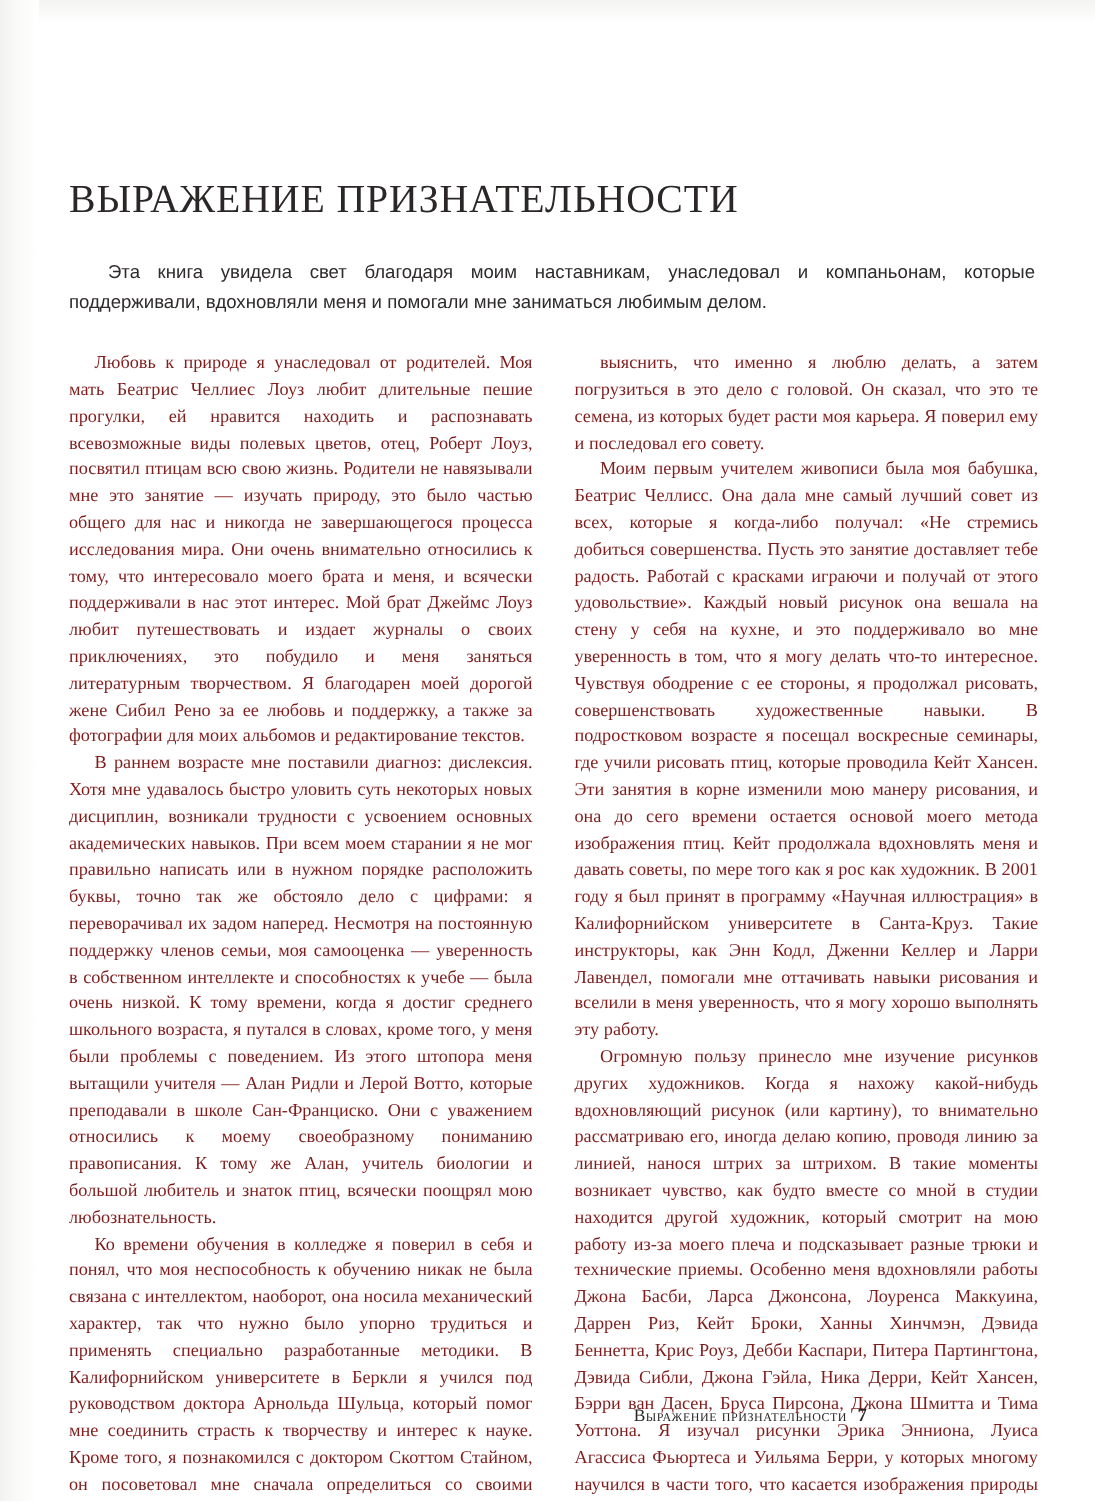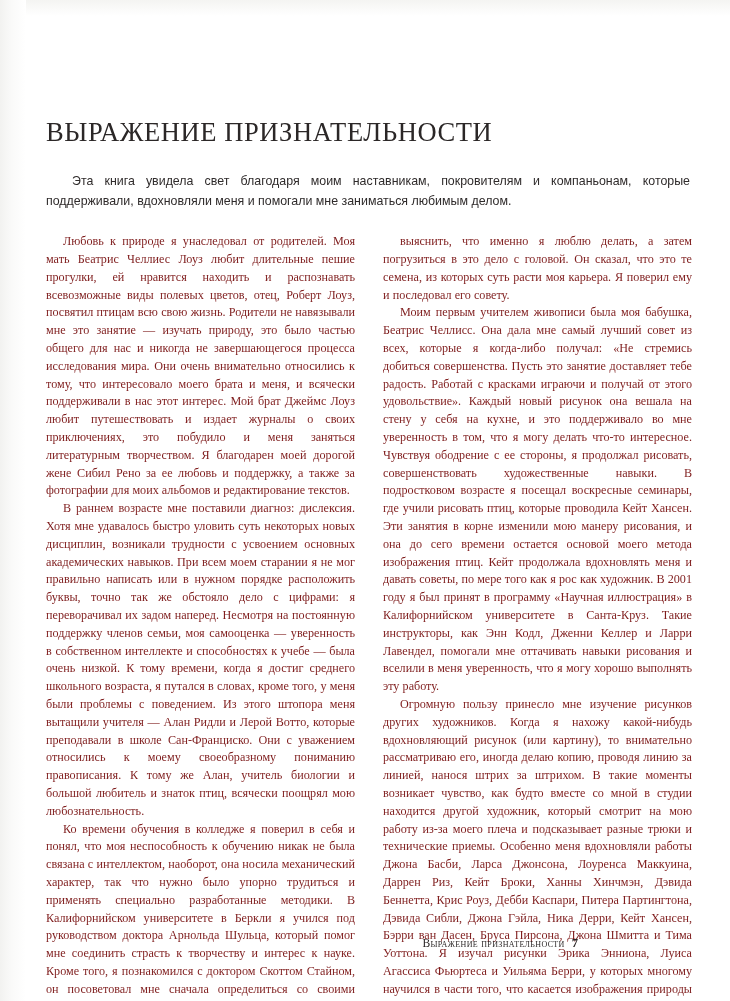--- a/index.html
+++ b/index.html
@@ -131,32 +131,32 @@
 
 <div class="scan-edge-top"></div>
 <div class="scan-edge-left"></div>
 
 <div class="page">
 
   <div class="content">
 
     <h1 class="chapter-title">ВЫРАЖЕНИЕ ПРИЗНАТЕЛЬНОСТИ</h1>
 
-    <p class="deck">Эта книга увидела свет благодаря моим наставникам, покровителям и компаньонам, которые поддерживали, вдохновляли меня и помогали мне заниматься любимым делом.</p>
+    <p class="deck">Эта книга увидела свет благодаря моим наставникам, унаследовал и компаньонам, которые поддерживали, вдохновляли меня и помогали мне заниматься любимым делом.</p>
 
     <div class="columns">
 
       <div class="col">
         <p>Любовь к природе я унаследовал от родителей. Моя мать Беатрис Челлиес Лоуз любит длительные пешие прогулки, ей нравится находить и распознавать всевозможные виды полевых цветов, отец, Роберт Лоуз, посвятил птицам всю свою жизнь. Родители не навязывали мне это занятие — изучать природу, это было частью общего для нас и никогда не завершающегося процесса исследования мира. Они очень внимательно относились к тому, что интересовало моего брата и меня, и всячески поддерживали в нас этот интерес. Мой брат Джеймс Лоуз любит путешествовать и издает журналы о своих приключениях, это побудило и меня заняться литературным творчеством. Я благодарен моей дорогой жене Сибил Рено за ее любовь и поддержку, а также за фотографии для моих альбомов и редактирование текстов.</p>
         <p>В раннем возрасте мне поставили диагноз: дислексия. Хотя мне удавалось быстро уловить суть некоторых новых дисциплин, возникали трудности с усвоением основных академических навыков. При всем моем старании я не мог правильно написать или в нужном порядке расположить буквы, точно так же обстояло дело с цифрами: я переворачивал их задом наперед. Несмотря на постоянную поддержку членов семьи, моя самооценка — уверенность в собственном интеллекте и способностях к учебе — была очень низкой. К тому времени, когда я достиг среднего школьного возраста, я путался в словах, кроме того, у меня были проблемы с поведением. Из этого штопора меня вытащили учителя — Алан Ридли и Лерой Вотто, которые преподавали в школе Сан-Франциско. Они с уважением относились к моему своеобразному пониманию правописания. К тому же Алан, учитель биологии и большой любитель и знаток птиц, всячески поощрял мою любознательность.</p>
         <p>Ко времени обучения в колледже я поверил в себя и понял, что моя неспособность к обучению никак не была связана с интеллектом, наоборот, она носила механический характер, так что нужно было упорно трудиться и применять специально разработанные методики. В Калифорнийском университете в Беркли я учился под руководством доктора Арнольда Шульца, который помог мне соединить страсть к творчеству и интерес к науке. Кроме того, я познакомился с доктором Скоттом Стайном, он посоветовал мне сначала определиться со своими пристрастиями,</p>
       </div>
 
       <div class="col">
-        <p>выяснить, что именно я люблю делать, а затем погрузиться в это дело с головой. Он сказал, что это те семена, из которых суть расти моя карьера. Я поверил ему и последовал его совету.</p>
+        <p>выяснить, что именно я люблю делать, а затем погрузиться в это дело с головой. Он сказал, что это те семена, из которых будет расти моя карьера. Я поверил ему и последовал его совету.</p>
         <p>Моим первым учителем живописи была моя бабушка, Беатрис Челлисс. Она дала мне самый лучший совет из всех, которые я когда-либо получал: «Не стремись добиться совершенства. Пусть это занятие доставляет тебе радость. Работай с красками играючи и получай от этого удовольствие». Каждый новый рисунок она вешала на стену у себя на кухне, и это поддерживало во мне уверенность в том, что я могу делать что-то интересное. Чувствуя ободрение с ее стороны, я продолжал рисовать, совершенствовать художественные навыки. В подростковом возрасте я посещал воскресные семинары, где учили рисовать птиц, которые проводила Кейт Хансен. Эти занятия в корне изменили мою манеру рисования, и она до сего времени остается основой моего метода изображения птиц. Кейт продолжала вдохновлять меня и давать советы, по мере того как я рос как художник. В 2001 году я был принят в программу «Научная иллюстрация» в Калифорнийском университете в Санта-Круз. Такие инструкторы, как Энн Кодл, Дженни Келлер и Ларри Лавендел, помогали мне оттачивать навыки рисования и вселили в меня уверенность, что я могу хорошо выполнять эту работу.</p>
         <p>Огромную пользу принесло мне изучение рисунков других художников. Когда я нахожу какой-нибудь вдохновляющий рисунок (или картину), то внимательно рассматриваю его, иногда делаю копию, проводя линию за линией, нанося штрих за штрихом. В такие моменты возникает чувство, как будто вместе со мной в студии находится другой художник, который смотрит на мою работу из-за моего плеча и подсказывает разные трюки и технические приемы. Особенно меня вдохновляли работы Джона Басби, Ларса Джонсона, Лоуренса Маккуина, Даррен Риз, Кейт Броки, Ханны Хинчмэн, Дэвида Беннетта, Крис Роуз, Дебби Каспари, Питера Партингтона, Дэвида Сибли, Джона Гэйла, Ника Дерри, Кейт Хансен, Бэрри ван Дасен, Бруса Пирсона, Джона Шмитта и Тима Уоттона. Я изучал рисунки Эрика Энниона, Луиса Агассиса Фьюртеса и Уильяма Берри, у которых многому научился в части того, что касается изображения природы и достижения естественности стиля.</p>
       </div>
 
     </div>
   </div>
 
   <div class="running-foot">
     <span class="foot-title">Выражение признательности</span>
     <span class="folio">7</span>

